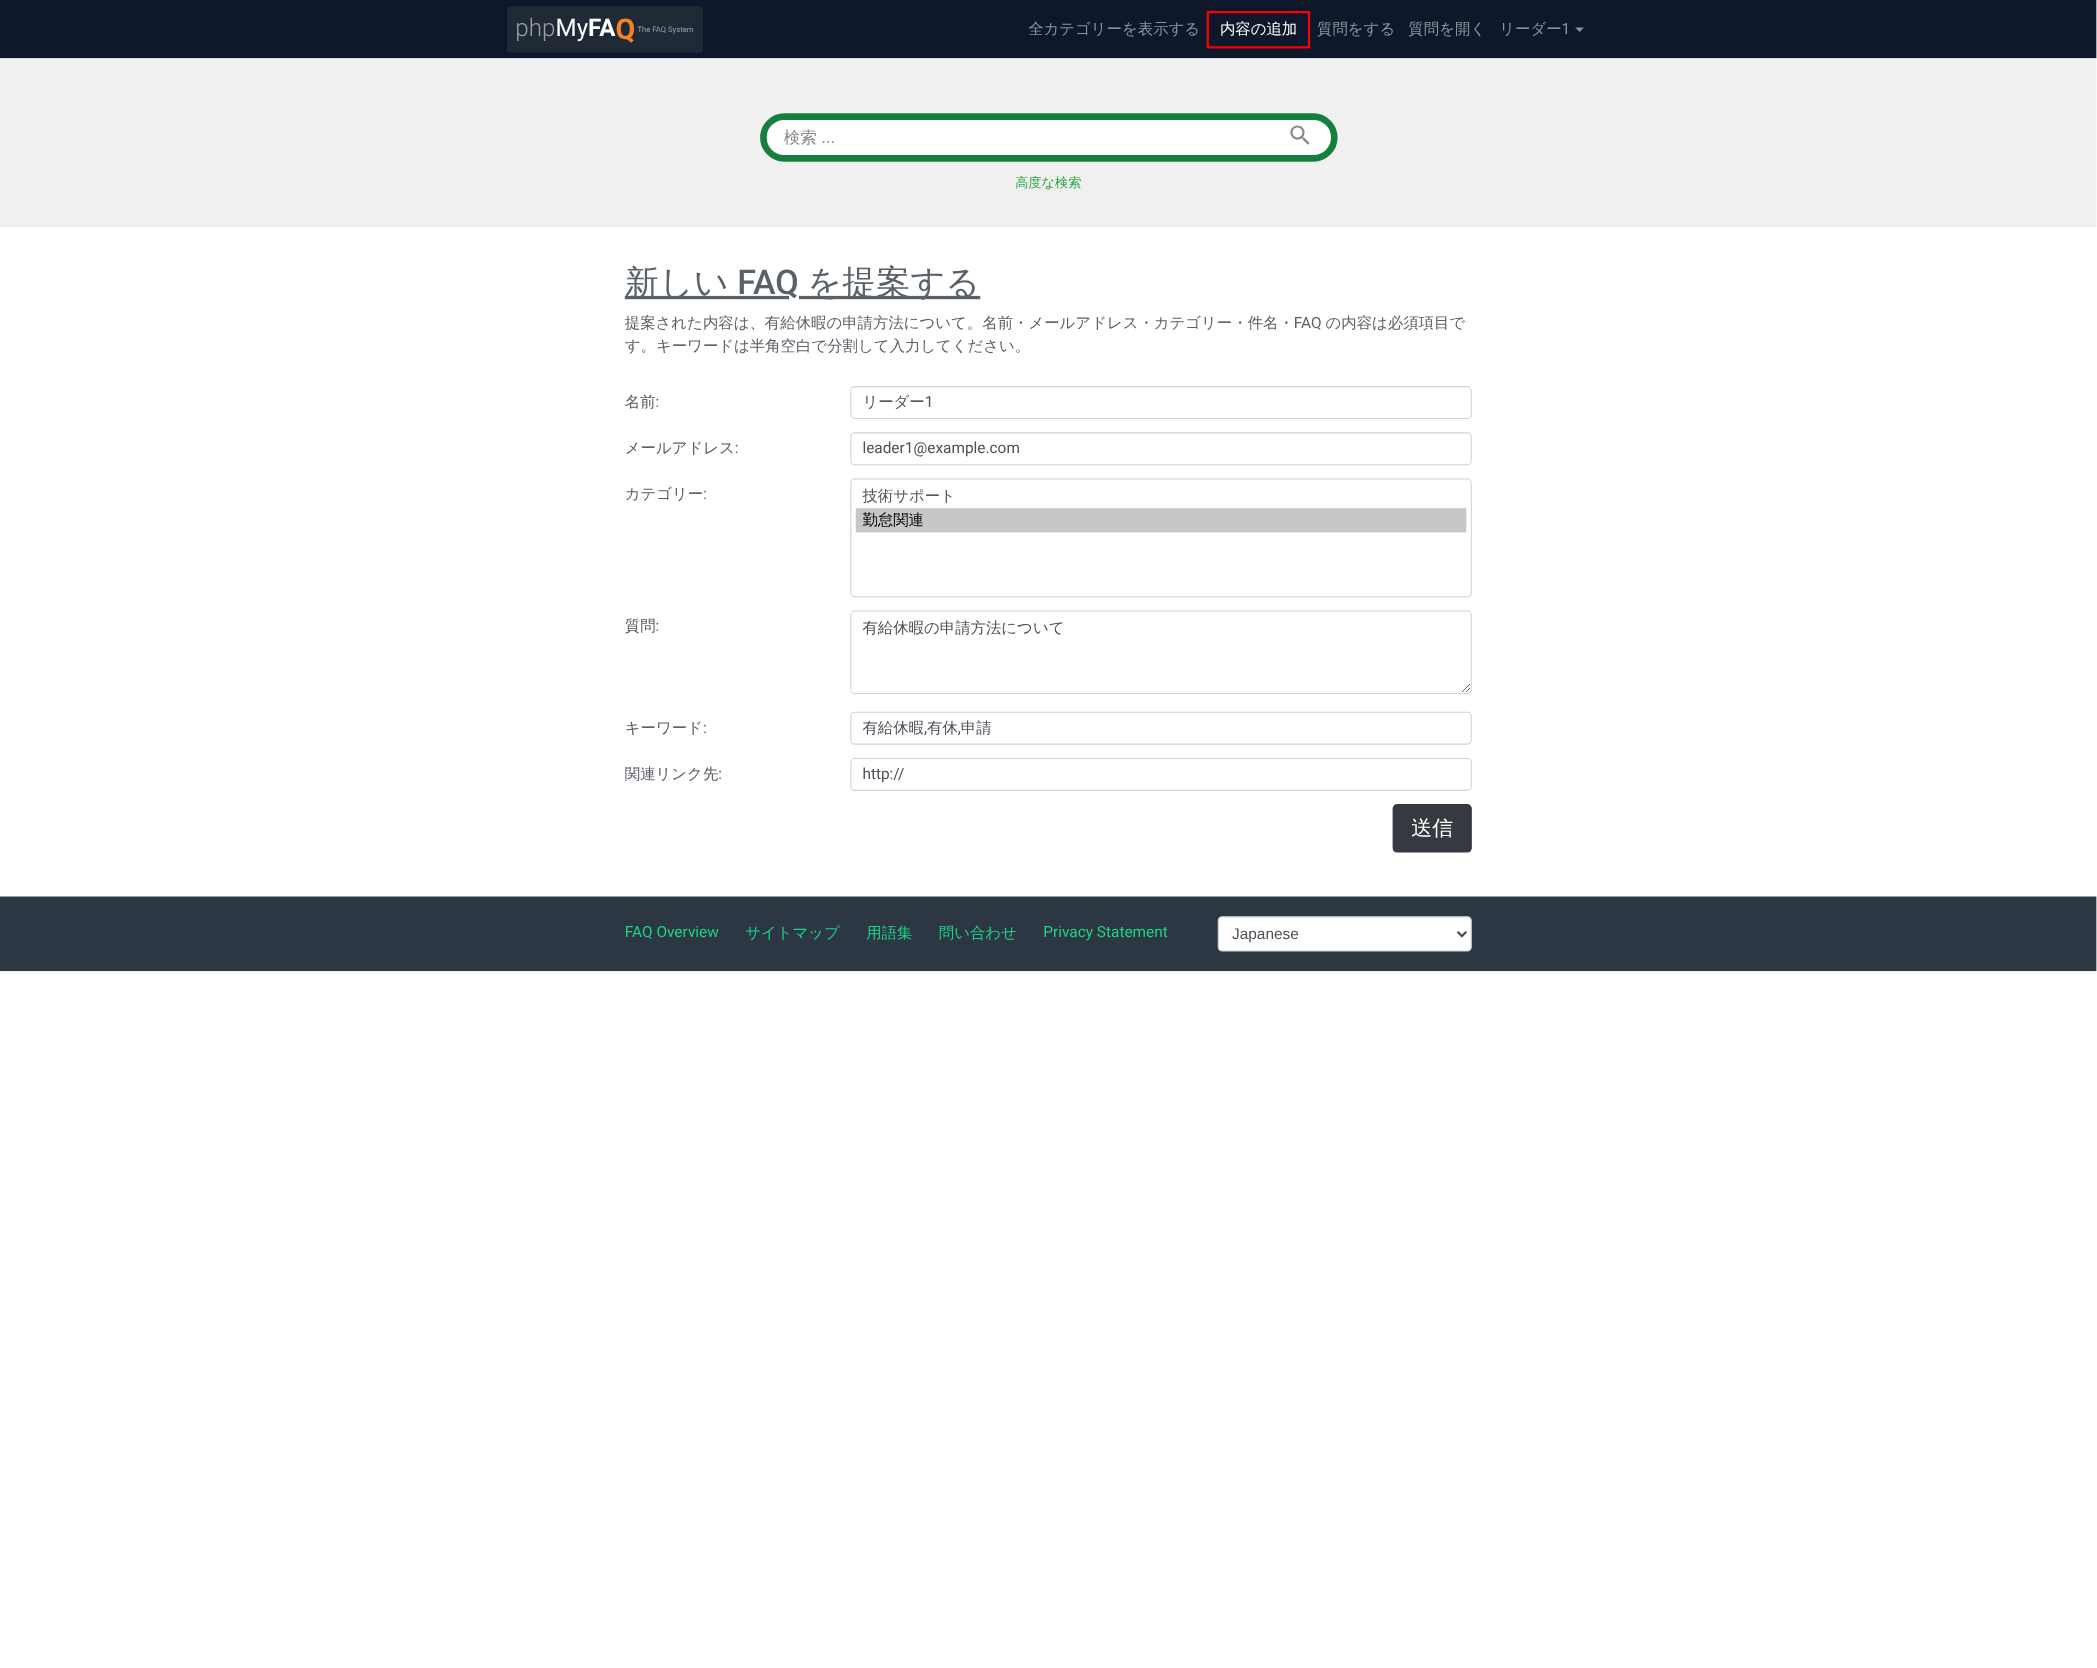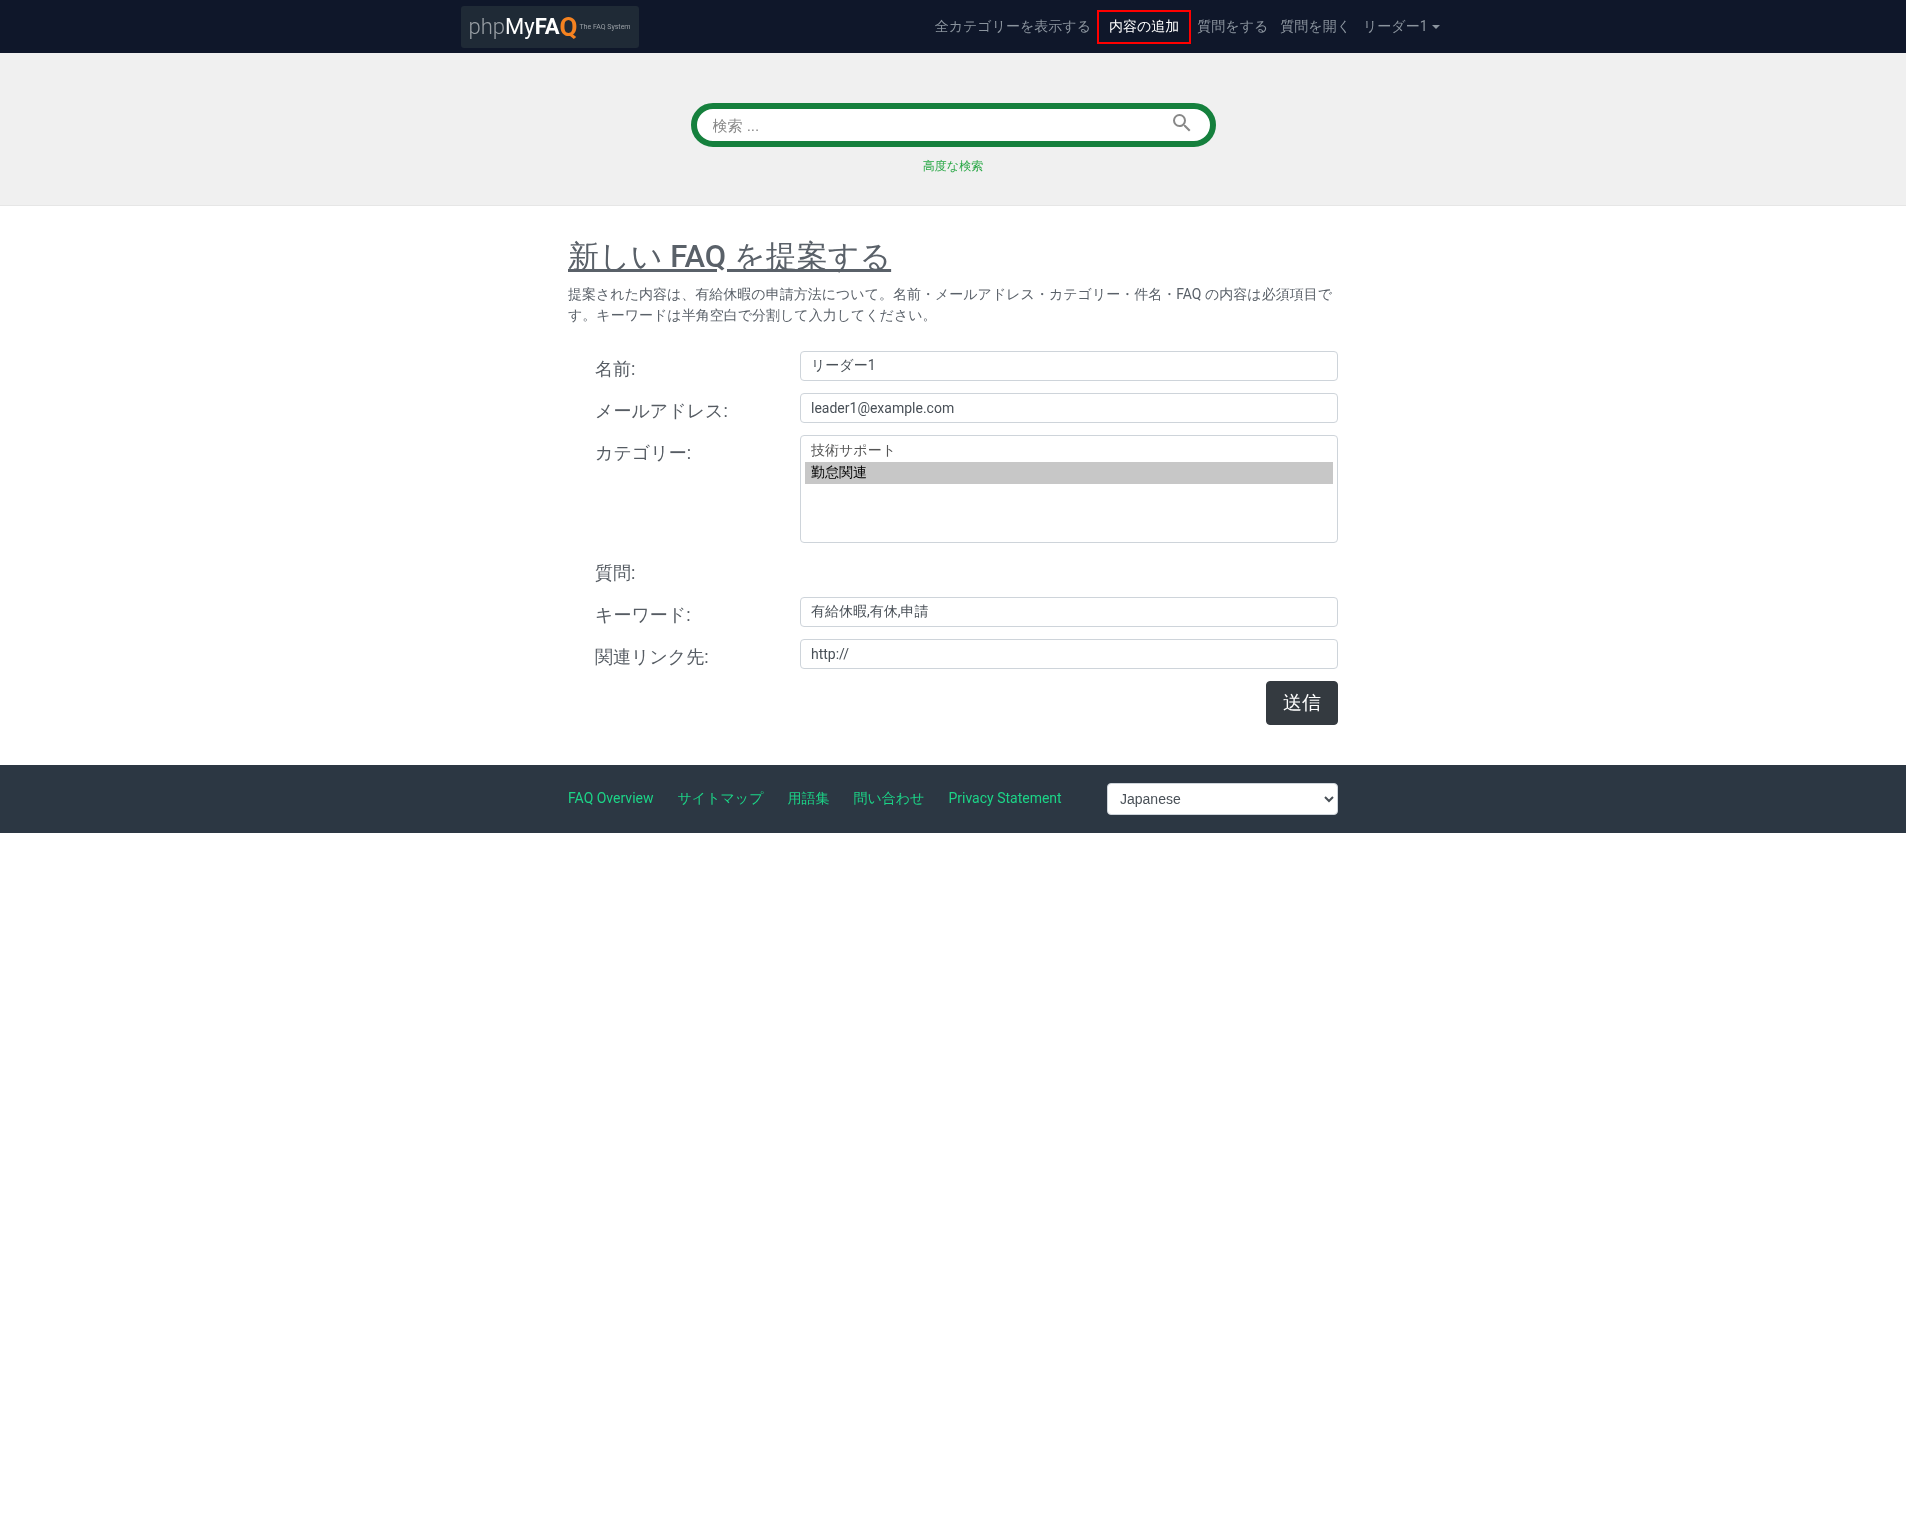--- a/index.html
+++ b/index.html
@@ -108,24 +108,23 @@
   .subtext .bold { font-weight: 400; }
 
   .form-row {
     display: flex;
     align-items: flex-start;
     margin-bottom: 12px;
   }
   .form-row .flabel {
     width: 205px;
     flex-shrink: 0;
-    font-size: 18px;
+    font-size: 14px;
     color: #565c63;
     padding-top: 6px;
-    margin-left: 27px;
   }
   .form-row .ffield { flex: 1; }
 
   .form-control {
     width: 100%;
     padding: 6px 10px;
     font-size: 14px;
     border: 1px solid #ced4da;
     border-radius: 4px;
     color: #495057;
@@ -256,20 +255,23 @@
     <div class="ffield">
       <select multiple="" class="form-control" id="cat-select">
           <option>技術サポート</option>
           <option class="selected-opt" selected="">勤怠関連</option>
         </select>
     </div>
   </div>
 
   <div class="form-row">
     <div class="flabel">質問:</div>
+    <div class="ffield">
+      <textarea class="form-control q" id="q-area" style="">有給休暇の申請方法について</textarea>
+    </div>
   </div>
 
 
   <div class="form-row">
     <div class="flabel">キーワード:</div>
     <div class="ffield">
       <input type="text" class="form-control" value="有給休暇,有休,申請" style="">
     </div>
   </div>
 

